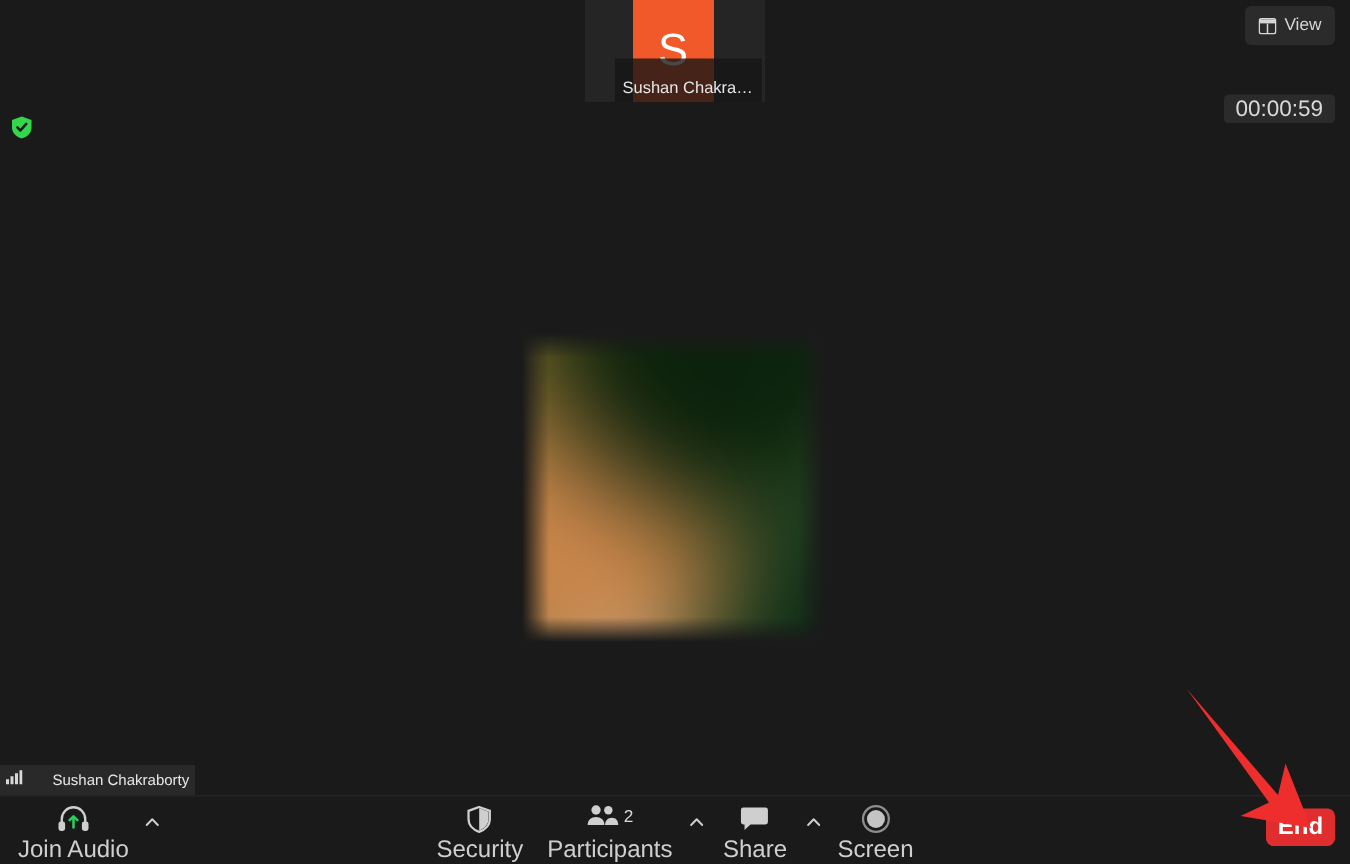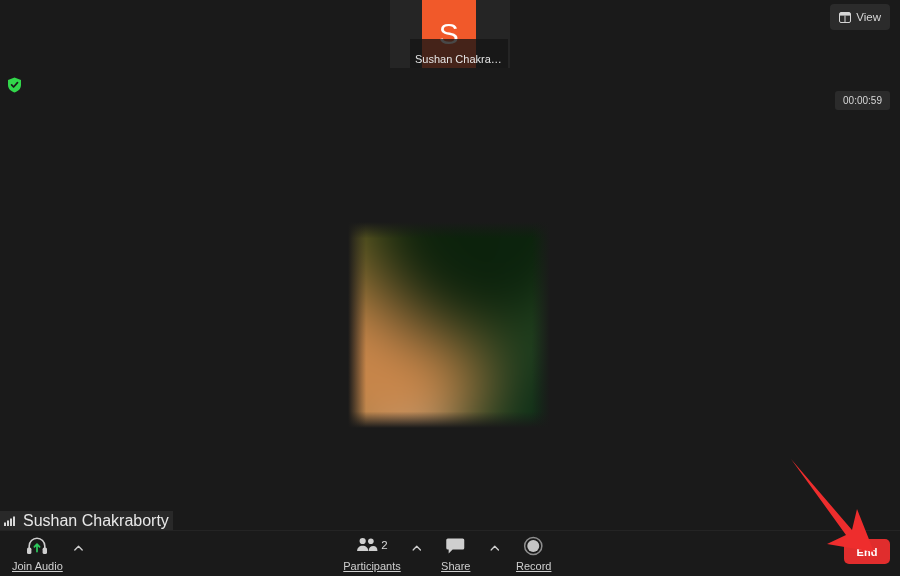--- a/index.html
+++ b/index.html
@@ -55,24 +55,24 @@
   
   .enc-shield {
     position:absolute; left:6px; top:77px;
     width:16px; height:16px;
     display:flex; align-items:center; justify-content:center;
     cursor:pointer;
   }
 
   
   .timer {
-    position:absolute; right:10px; top:91px;
+    position:absolute; right:10px; top:63px;
     padding:3px 8px;
     background:#2b2b2b; border-radius:3px;
-    color:#d8d8d8; font-size:10px; line-height:13px;
+    color:#d8d8d8; font-size:15px; line-height:13px;
     font-family:"Liberation Sans", sans-serif;
   }
 
   
   .stage {
     position:absolute; left:0; top:0; width:900px; height:528px;
     overflow:hidden;
   }
   .video-tile {
     position:absolute; left:348px; top:222px;
@@ -95,24 +95,24 @@
   .video-vignette {
     position:absolute; inset:0;
     background:
       linear-gradient(to right, rgba(26,26,26,1) 0, rgba(26,26,26,0) 9%, rgba(26,26,26,0) 91%, rgba(26,26,26,1) 100%),
       linear-gradient(to bottom, rgba(26,26,26,1) 0, rgba(26,26,26,0) 8%, rgba(26,26,26,0) 92%, rgba(26,26,26,1) 100%);
   }
 
   
   .self-name {
     position:absolute; left:0; bottom:46px;
-    display:flex; align-items:center; gap:8px;
+    display:flex; align-items:center; gap:20px;
     padding:3px 4px 3px 4px;
     background:rgba(42,42,42,0.92);
-    color:#e8e8e8; font-size:16px; line-height:13px;
+    color:#e8e8e8; font-size:10px; line-height:13px;
     white-space:nowrap;
   }
 
   
   .toolbar {
     position:absolute; left:0; bottom:0; width:900px; height:46px;
     background:#1a1a1a;
     border-top:1px solid #242424;
   }
   .tb-left  { position:absolute; left:4px;  top:0; height:46px; display:flex; align-items:flex-start; }
@@ -125,21 +125,21 @@
     padding:4px 8px 0 8px;
     display:flex; flex-direction:column; align-items:center;
     cursor:pointer;
     user-select:none;
   }
   .tb-icon {
     height:22px; display:flex; align-items:center; justify-content:center;
   }
   .tb-label {
     margin-top:3px;
-    color:#cfcfcf; font-size:11px; line-height:13px; white-space:nowrap;text-decoration:underline;
+    color:#cfcfcf; font-size:16px; line-height:13px; white-space:nowrap;
   }
   .tb-label.green { color:#2ecc5e; }
   .caret-sep {
     width:16px;
     align-self:flex-start;
     margin-top:14px;
     display:flex; justify-content:center;
     cursor:pointer;
   }
   .badge-count {
@@ -151,21 +151,21 @@
     width:20px; height:20px; border-radius:3px;
     background:#2ecc5e;
     display:flex; align-items:center; justify-content:center;
   }
 
   .end-btn {
     display:flex; align-items:center; justify-content:center;
     width:46px; height:25px;
     background:#e02d2d;
     border-radius:5px;
-    color:#ffffff; font-size:11px; font-weight:bold;
+    color:#ffffff; font-size:16px; font-weight:bold;
     cursor:pointer;
   }
 
   
   .arrow-anno {
     position:absolute; left:778px; top:455px;
     width:110px; height:105px;
     pointer-events:none;
   }
 </style>
@@ -240,20 +240,29 @@
         <svg width="9" height="6" viewBox="0 0 9 6">
           <path d="M0.8 5 L4.5 1.2 L8.2 5" fill="none" stroke="#cfcfcf" stroke-width="1.3" stroke-linecap="round" stroke-linejoin="round"></path>
         </svg>
       </div>
 
 
     </div>
 
     <div class="tb-center">
 
+      <div class="tb-item">
+        <span class="tb-icon">
+          <svg width="17" height="19" viewBox="0 0 17 19">
+            <path d="M8.5 1 L15.6 3.6 V9 c0 4.2-3.2 7.3-7.1 8.6 C4.6 16.3 1.4 13.2 1.4 9 V3.6 Z" fill="none" stroke="#cfcfcf" stroke-width="1.5"></path>
+            <path d="M8.5 1.9 L14.7 4.2 V9 c0 3.7-2.8 6.5-6.2 7.7 Z" fill="#cfcfcf"></path>
+          </svg>
+        </span>
+        <span class="tb-label">Security</span>
+      </div>
 
       <div class="tb-item">
         <span class="tb-icon icon-row">
           <span>
             <svg width="22" height="15" viewBox="0 0 22 15">
               <circle cx="6.4" cy="4" r="3.1" fill="#cfcfcf"></circle>
               <circle cx="14.6" cy="4.2" r="2.8" fill="#cfcfcf"></circle>
               <path d="M0.8 14 c0-3.3 2.5-5.3 5.6-5.3 s5.6 2 5.6 5.3 Z" fill="#cfcfcf"></path>
               <path d="M12.4 14 c0-3.1 2-4.9 4.6-4.9 s4.2 1.8 4.2 4.9 Z" fill="#cfcfcf"></path>
             </svg>
@@ -286,21 +295,21 @@
         </svg>
       </div>
 
       <div class="tb-item">
         <span class="tb-icon">
           <svg width="20" height="20" viewBox="0 0 20 20">
             <circle cx="10" cy="10" r="8.6" fill="none" stroke="#8e8e8e" stroke-width="1.5"></circle>
             <circle cx="10" cy="10" r="6" fill="#c4c4c4"></circle>
           </svg>
         </span>
-        <span class="tb-label">Record</span>
+        <span class="tb-label">Screen</span>
       </div>
 
 
     </div>
 
     <div class="tb-right">
       <div class="end-btn">
         <span>End</span>
       </div>
     </div>

